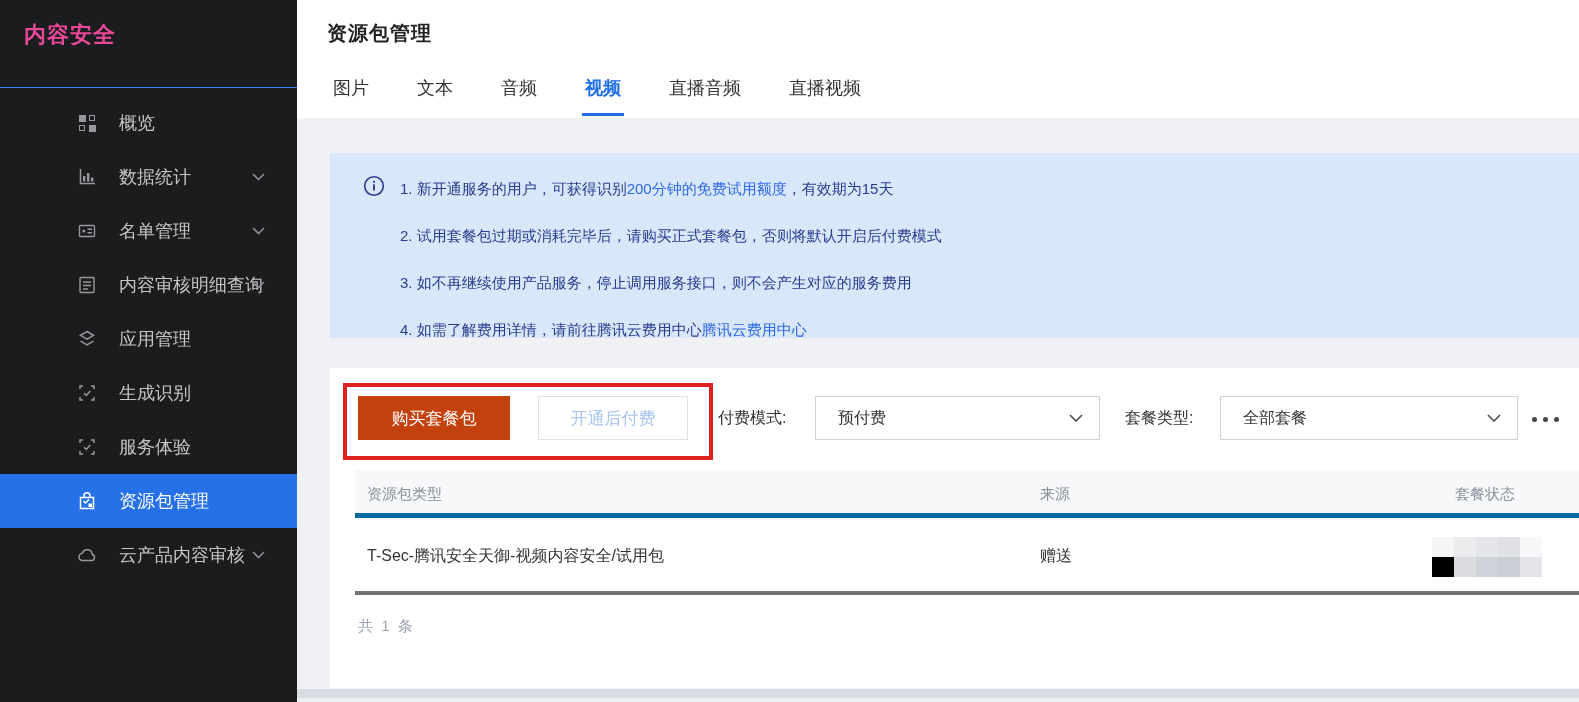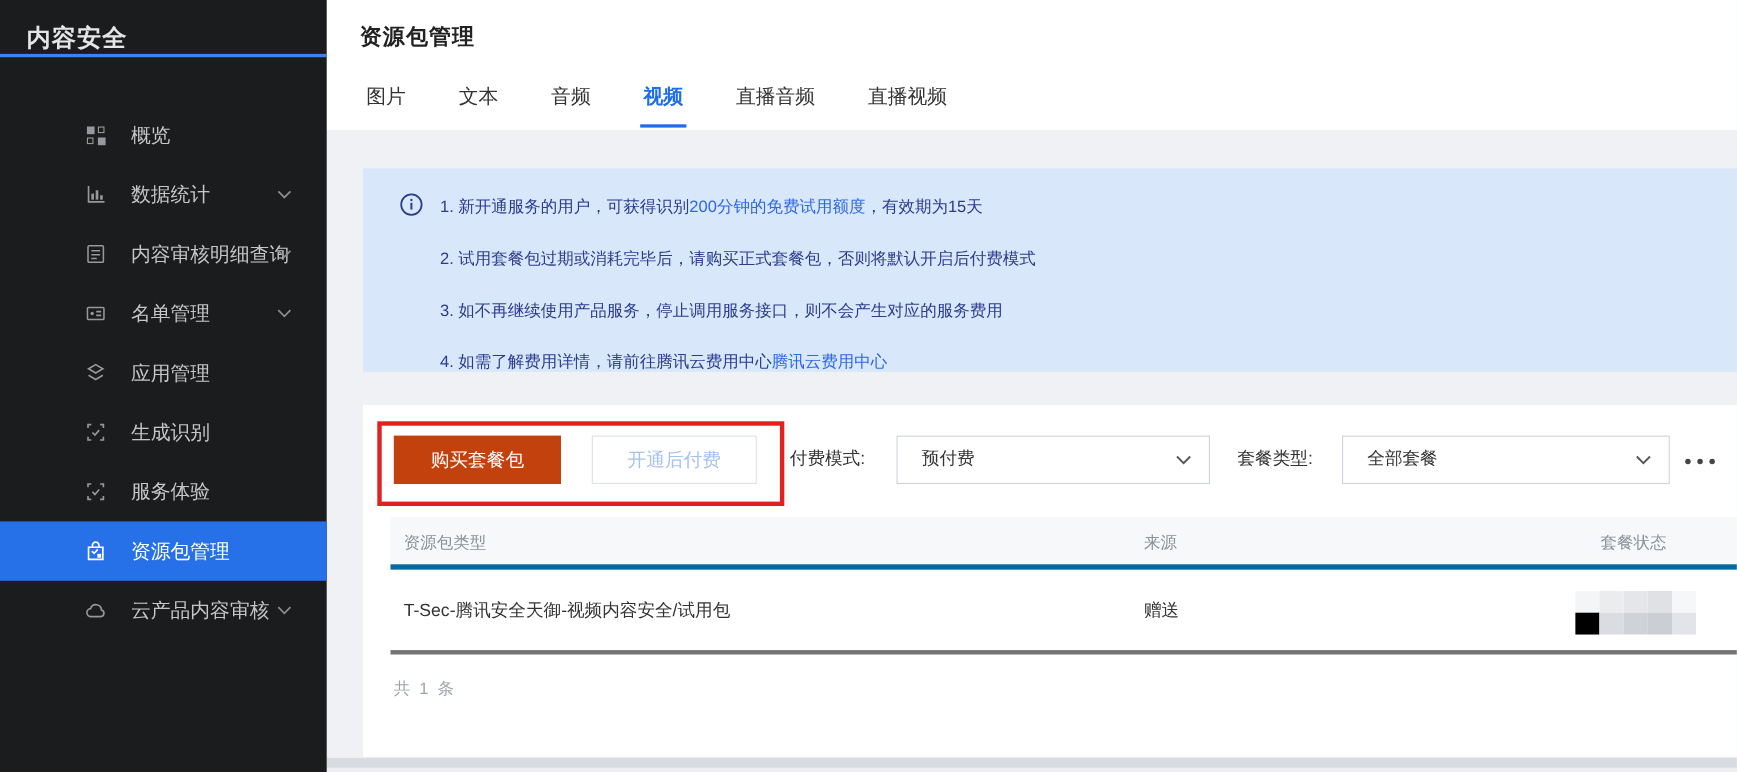--- a/index.html
+++ b/index.html
@@ -4,22 +4,22 @@
 <style>
   * { margin:0; padding:0; box-sizing:border-box; }
   html,body { width:1579px; height:702px; }
   body {
     position:relative; overflow:hidden; background:#f0f1f4;
     font-family:"Liberation Sans","DejaVu Sans",sans-serif; color:#333;
   }
 
   
   .sidebar { position:absolute; left:0; top:0; width:297px; height:702px; background:#1b1c1e; z-index:5; }
-  .sb-title { height:52px; line-height:69px; padding-left:24px; color:#e5e5e5; font-size:22px; font-weight:bold;
-              border-bottom:3px solid #3b82f6; letter-spacing:1px; }
+  .sb-title { height:88px; line-height:69px; padding-left:24px; color:#ec4899; font-size:22px; font-weight:bold;
+              border-bottom:1px solid #3b82f6; letter-spacing:1px; }
   .sb-menu { position:absolute; top:96px; left:0; right:0; }
   .sb-item { height:54px; display:flex; align-items:center; color:#c5c6c8; font-size:18px; cursor:pointer; position:relative; }
   .sb-item .ic { width:22px; height:22px; margin-left:76px; margin-right:21px; flex:none; display:flex; align-items:center; justify-content:center; }
   .sb-item.active { background:#2670e8; color:#ffffff; }
   .sb-chev { position:absolute; right:32px; top:50%; transform:translateY(-50%); line-height:0; }
 
   
   .main-header { position:absolute; left:297px; top:0; width:1282px; height:118px; background:#ffffff; }
   .page-title { position:absolute; left:30px; top:20px; font-size:20px; font-weight:bold; color:#222; letter-spacing:1px; }
   .tabs { position:absolute; left:33px; top:72px; display:flex; }
@@ -105,41 +105,41 @@
       <span class="sb-chev">
         <svg width="13" height="8" viewBox="0 0 13 8">
             <path d="M1 1l5.5 5.5L12 1" stroke="#8b8c90" stroke-width="1.6" fill="none"></path>
           </svg>
       </span>
     </div>
 
     <div class="sb-item">
       <span class="ic">
         <svg width="20" height="20" viewBox="0 0 20 20">
-            <rect x="3" y="2.5" width="14" height="15" rx="1" fill="none" stroke="#97989b" stroke-width="1.4"></rect>
-            <path d="M6 7h8M6 10.5h8M6 14h5" stroke="#97989b" stroke-width="1.4"></path>
-          </svg>
-      </span>
-      <span>内容审核明细查询</span>
-      <span class="sb-chev">
-        <svg width="13" height="8" viewBox="0 0 13 8">
-            <path d="M1 1l5.5 5.5L12 1" stroke="#8b8c90" stroke-width="1.6" fill="none"></path>
-          </svg>
-      </span>
-    </div>
-
-    <div class="sb-item">
-      <span class="ic">
-        <svg width="20" height="20" viewBox="0 0 20 20">
             <rect x="2.5" y="4.5" width="15" height="11" rx="1" fill="none" stroke="#97989b" stroke-width="1.4"></rect>
             <circle cx="6.8" cy="10" r="1.5" fill="#97989b"></circle>
             <path d="M10.5 8.3h4.5M10.5 11.7h4.5" stroke="#97989b" stroke-width="1.4"></path>
           </svg>
       </span>
       <span>名单管理</span>
+      <span class="sb-chev">
+        <svg width="13" height="8" viewBox="0 0 13 8">
+            <path d="M1 1l5.5 5.5L12 1" stroke="#8b8c90" stroke-width="1.6" fill="none"></path>
+          </svg>
+      </span>
+    </div>
+
+    <div class="sb-item">
+      <span class="ic">
+        <svg width="20" height="20" viewBox="0 0 20 20">
+            <rect x="3" y="2.5" width="14" height="15" rx="1" fill="none" stroke="#97989b" stroke-width="1.4"></rect>
+            <path d="M6 7h8M6 10.5h8M6 14h5" stroke="#97989b" stroke-width="1.4"></path>
+          </svg>
+      </span>
+      <span>内容审核明细查询</span>
       <span class="sb-chev">
         <svg width="13" height="8" viewBox="0 0 13 8">
             <path d="M1 1l5.5 5.5L12 1" stroke="#8b8c90" stroke-width="1.6" fill="none"></path>
           </svg>
       </span>
     </div>
 
     <div class="sb-item">
       <span class="ic">
         <svg width="20" height="20" viewBox="0 0 20 20" fill="none" stroke="#97989b" stroke-width="1.5">

